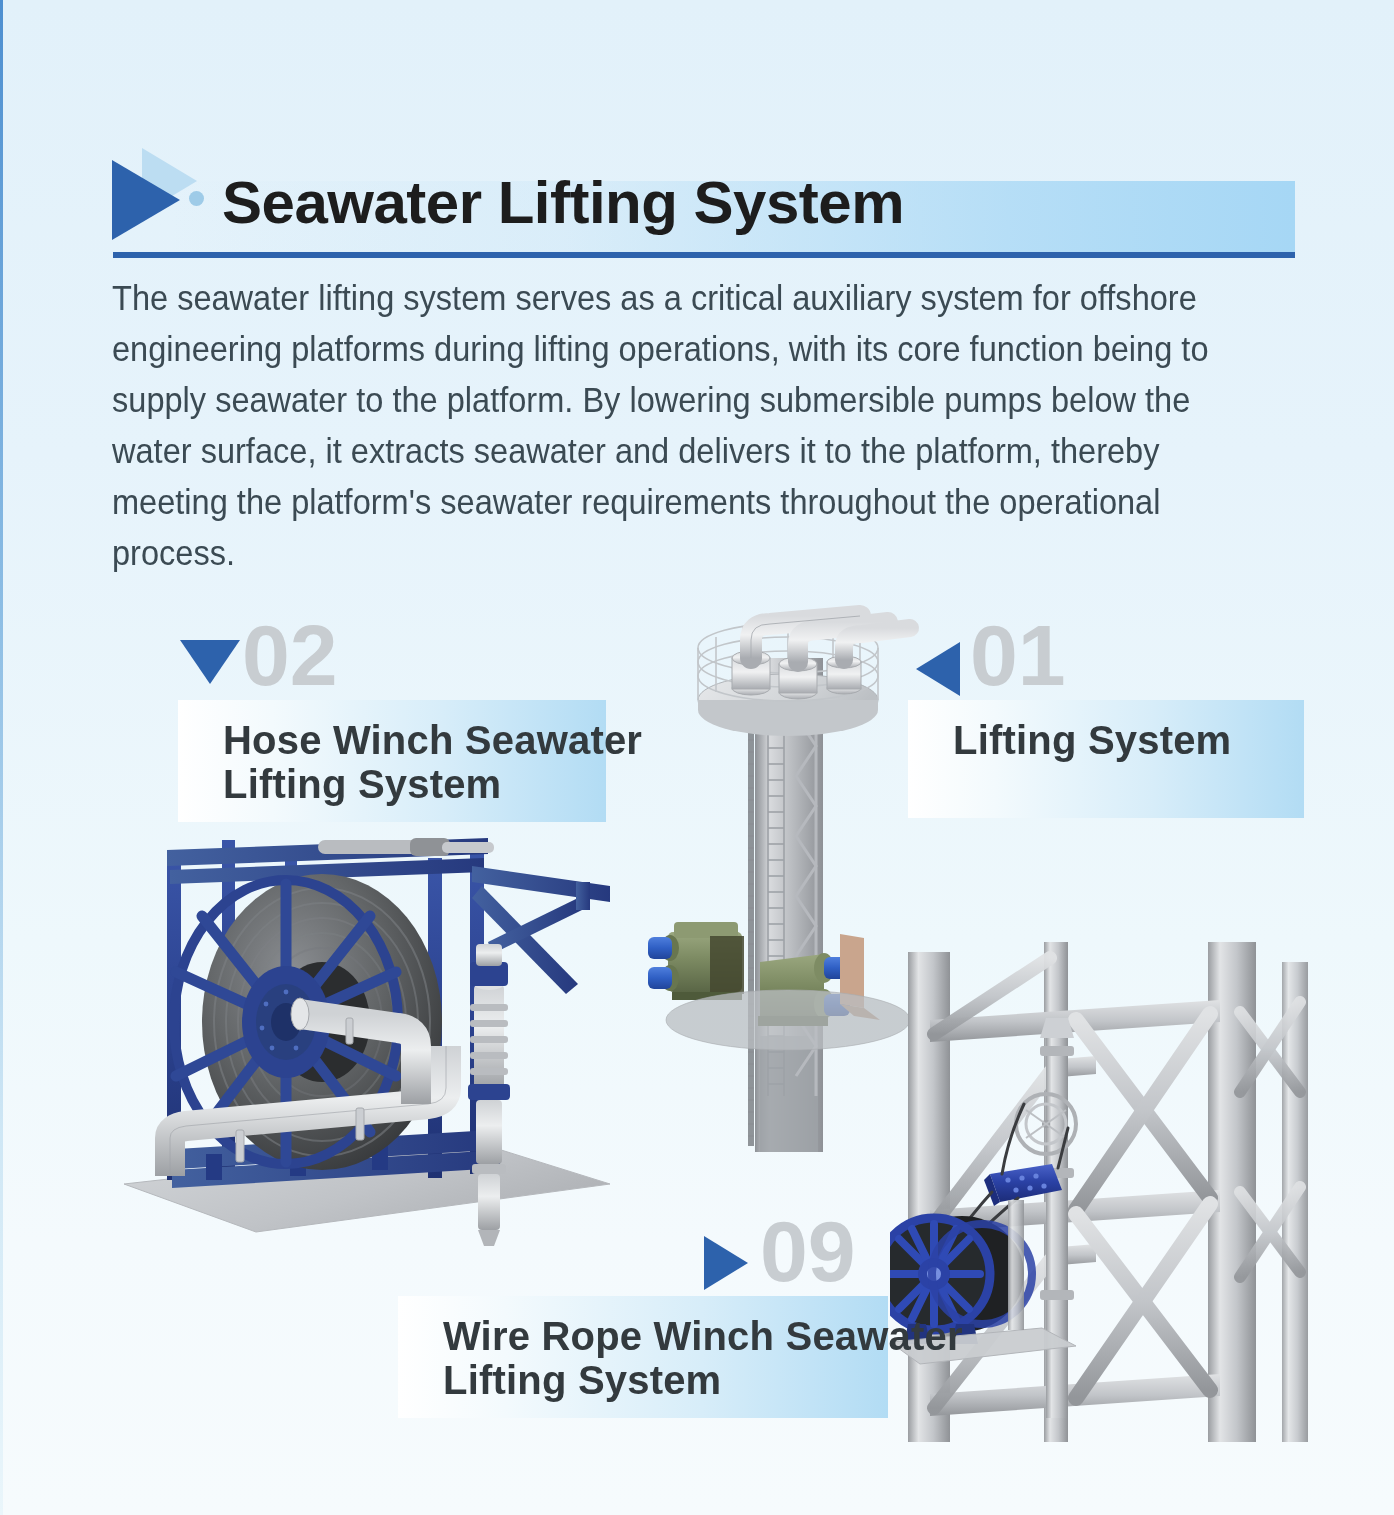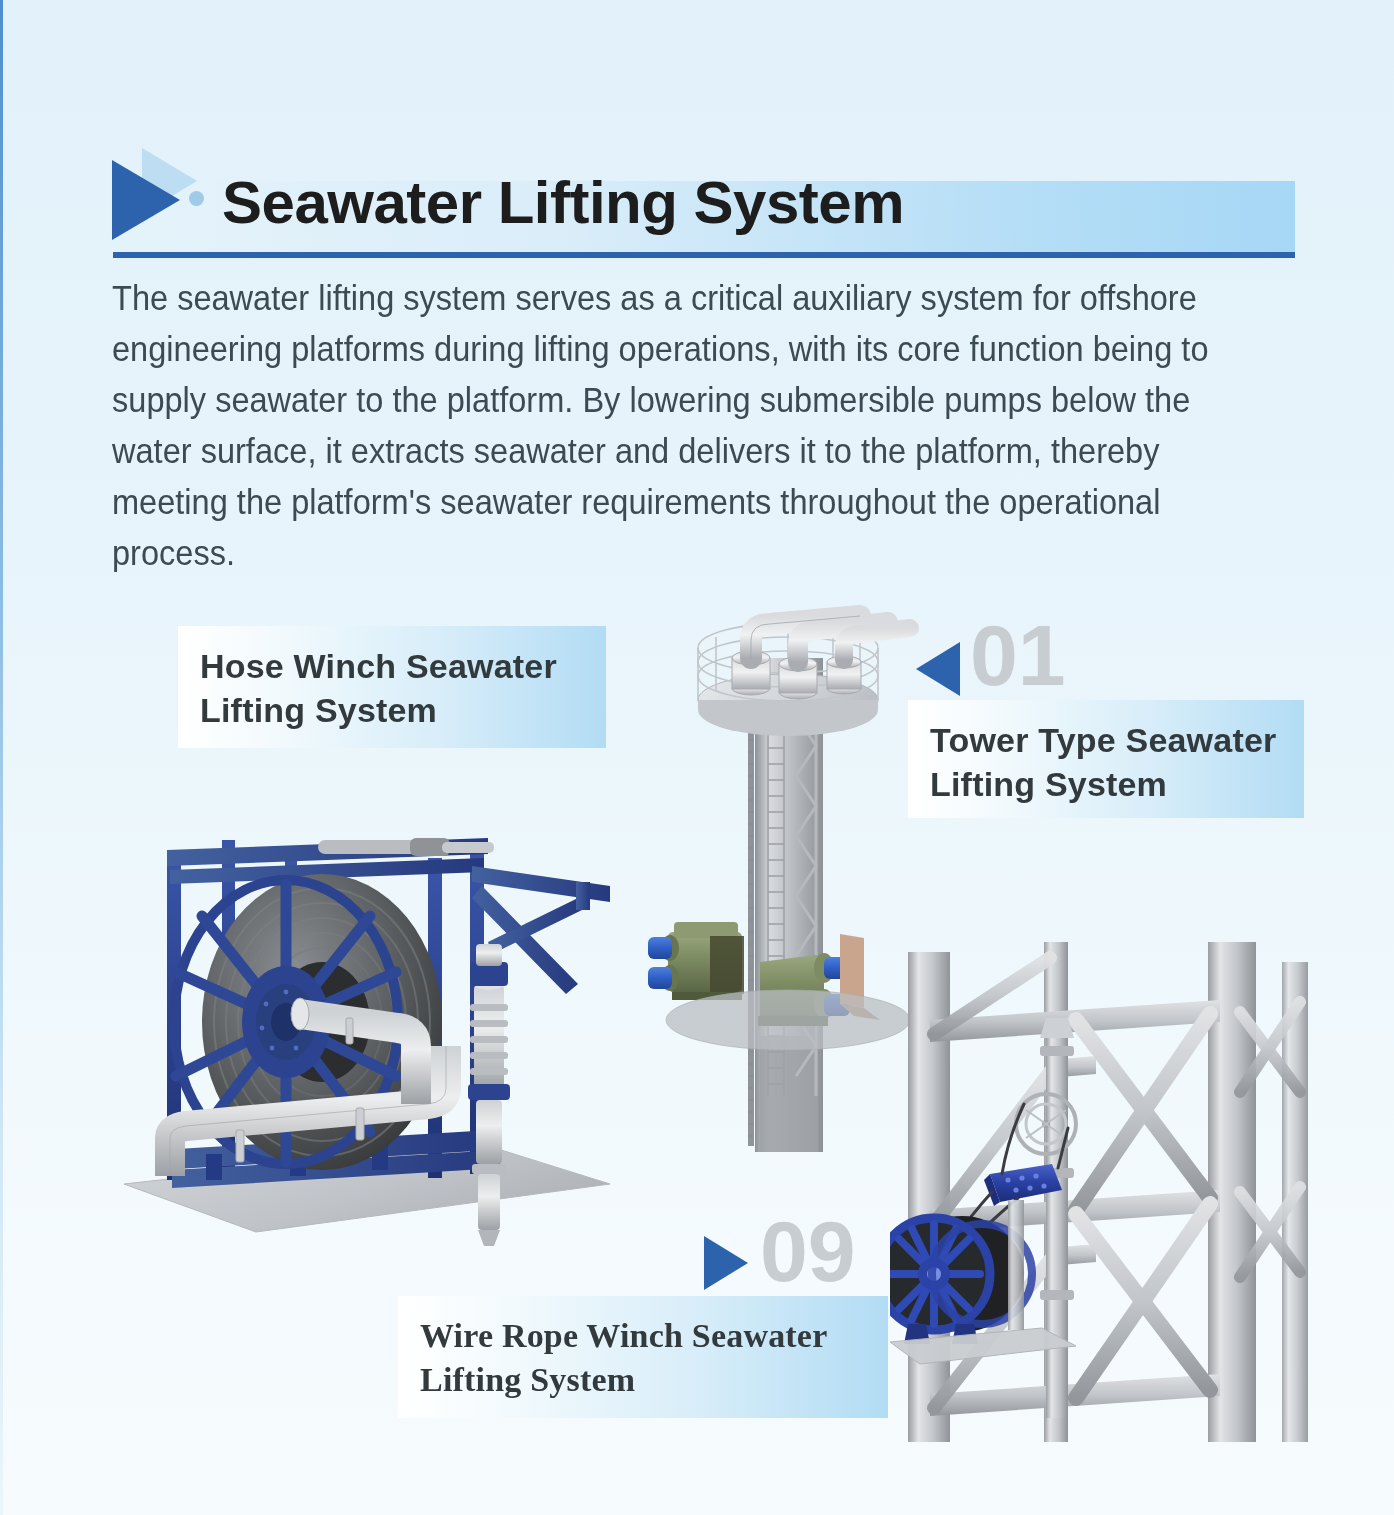--- a/index.html
+++ b/index.html
@@ -126,45 +126,46 @@
     border-left: 30px solid transparent;
     border-right: 30px solid transparent;
     border-top: 44px solid #2d62ac;
   }
   .label-box {
     background: linear-gradient(90deg, #ffffff 0%, #f3fafd 22%, #d7edf9 62%, #b2dcf4 100%);
     padding: 18px 22px 24px 22px;
     box-sizing: border-box;
   }
   .label-box .line {
-    font-size: 34px;
+    font-size: 40px;
     font-weight: bold;
     color: #333a3e;
     line-height: 44px;
     white-space: nowrap;
     letter-spacing: 0.2px;
+    margin-left: 23px;
   }
 
   
   #callout-01 { left: 908px; top: 626px; width: 396px; }
   #callout-01 .bignum { left: 62px; text-align: right; }
   #callout-01 .tri { left: 8px; top: 16px; }
   #callout-01 .label-box { width: 396px; height: 118px; }
 
   
   #callout-02 { left: 178px; top: 626px; width: 428px; }
   #callout-02 .bignum { left: 64px; }
   #callout-02 .tri { left: 2px; top: 14px; }
   #callout-02 .label-box { width: 428px; height: 122px; }
 
   
   #callout-03 { left: 398px; top: 1222px; width: 490px; }
   #callout-03 .bignum { left: 362px; }
   #callout-03 .tri { left: 306px; top: 14px; }
-  #callout-03 .label-box { width: 490px; height: 122px; font-family: Liberation Serif, serif; }
+  #callout-03 .label-box { width: 490px; height: 122px; }
 
   
   .illus { position: absolute; }
   #illus-tower  { left: 648px; top: 596px;  width: 310px; height: 560px; }
   #illus-reel   { left: 110px; top: 832px;  width: 520px; height: 440px; }
   #illus-jacket { left: 890px; top: 942px;  width: 420px; height: 500px; }
   .illus svg { display: block; }
 </style>
 </head>
 <body>
@@ -650,26 +651,29 @@
   <rect x="118" y="258" width="16" height="130" fill="url(#tubeV)" opacity="0.9"></rect>
 </svg>
 </div>
 
 <div class="callout" id="callout-01">
   <div class="num-row">
     <div class="tri tri-left"></div>
     <div class="bignum">01</div>
   </div>
   <div class="label-box">
-    <div class="line">Tower Type Seawater</div>
     <div class="line">Lifting System</div>
   </div>
 </div>
 
 <div class="callout" id="callout-02">
+  <div class="num-row">
+    <div class="tri tri-down"></div>
+    <div class="bignum">02</div>
+  </div>
   <div class="label-box">
     <div class="line">Hose Winch Seawater</div>
     <div class="line">Lifting System</div>
   </div>
 </div>
 
 <div class="callout" id="callout-03">
   <div class="num-row">
     <div class="tri tri-right"></div>
     <div class="bignum">09</div>

